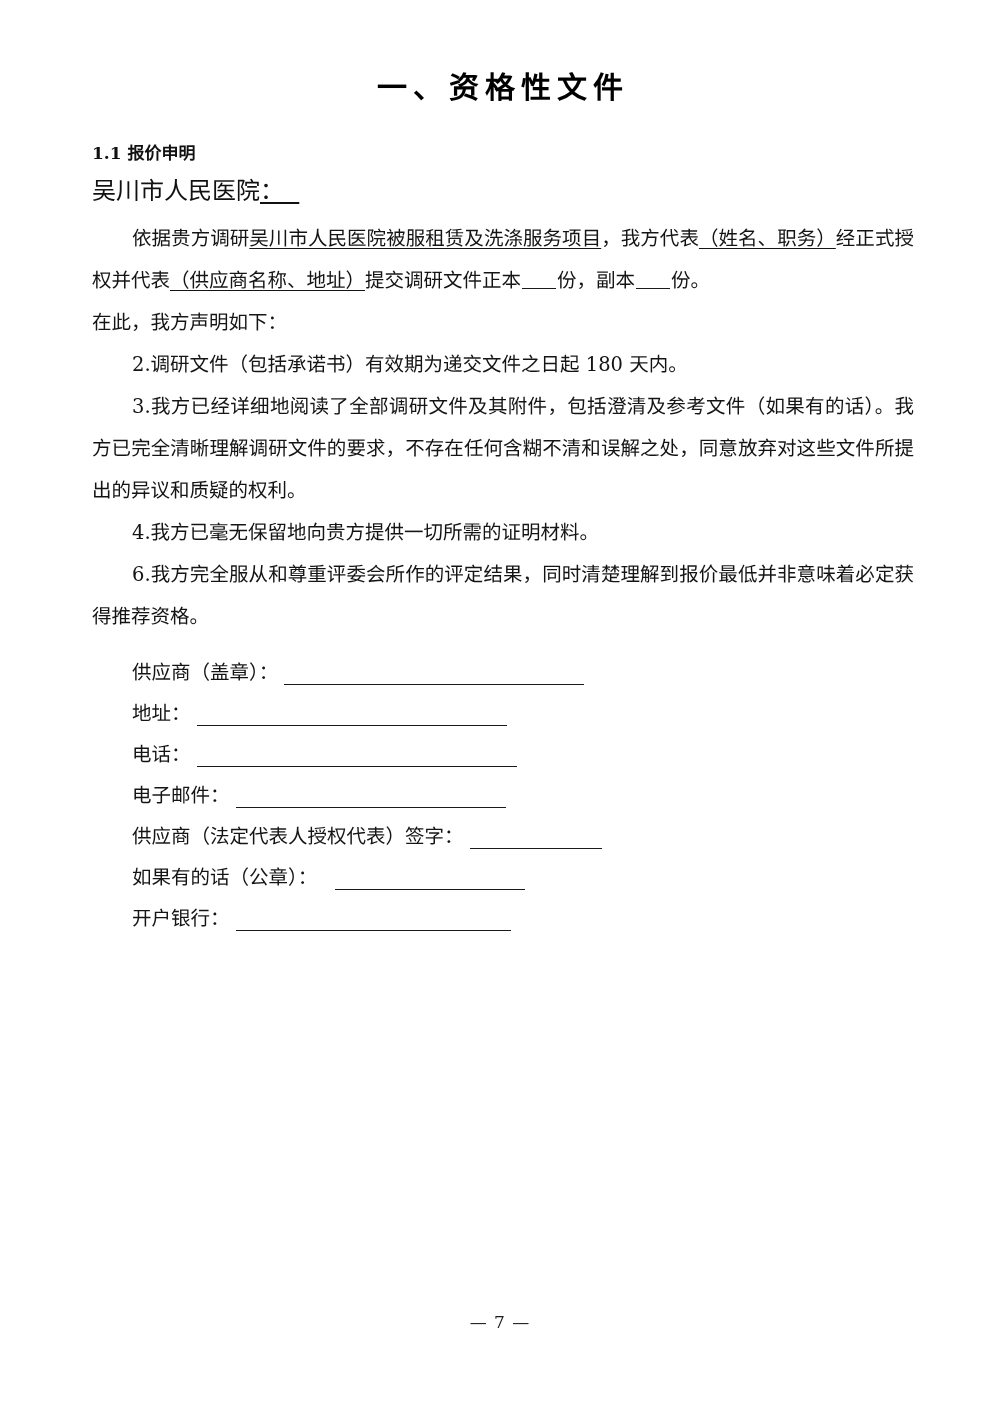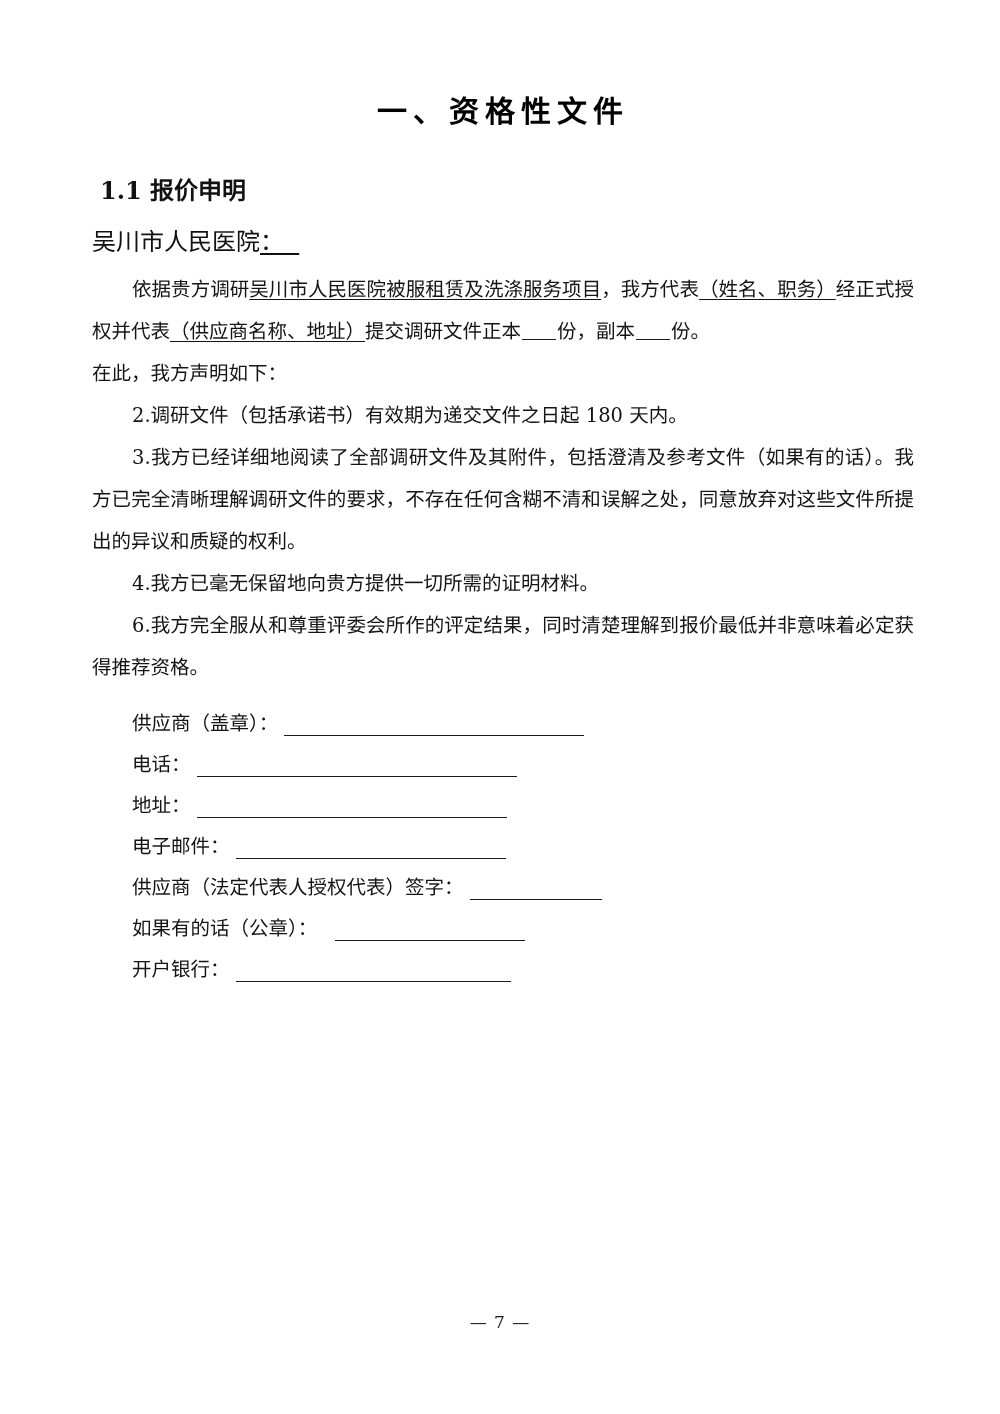--- a/index.html
+++ b/index.html
@@ -26,35 +26,35 @@
   .content {
     position: absolute;
     left: 92px;
     top: 0;
     width: 822px;
   }
 
   
   .doc-title {
     margin: 0;
-    padding-top: 92px;
+    padding-top: 68px;
     text-align: center;
     font-family: "DejaVu Serif", "Liberation Serif", serif;
     font-weight: 700;
     font-size: 30px;
     letter-spacing: 6px;
     color: #000000;
     line-height: 1.3;
   }
 
   
   .section-heading {
-    margin: 8px;
+    margin: 0;
     padding-top: 33px;
-    font-size: 24px;
+    font-size: 17px;
     font-weight: 600;
     line-height: 1.55;
     color: #111111;
   }
 
   
   .addressee {
     margin: 0;
     padding-top: 6px;
     font-size: 24px;
@@ -159,30 +159,30 @@
     <p class="para indent"><span>6.</span><span>我方完全服从和尊重评委会所作的评定结果，同时清楚理解到报价最低并非意味着必定获得推荐资格。</span></p>
 
     <div class="sign-block">
 
       <div class="sign-row">
         <span class="label">供应商（盖章）：</span>
         <span class="rule" style="width:300px"></span>
       </div>
 
       <div class="sign-row">
+        <span class="label">地址：</span>
+        <span class="rule" style="width:310px"></span>
+      </div>
+
+      <div class="sign-row">
         <span class="label">电话：</span>
         <span class="rule" style="width:320px"></span>
       </div>
 
       <div class="sign-row">
-        <span class="label">地址：</span>
-        <span class="rule" style="width:310px"></span>
-      </div>
-
-      <div class="sign-row">
         <span class="label">电子邮件：</span>
         <span class="rule" style="width:270px"></span>
       </div>
 
       <div class="sign-row">
         <span class="label">供应商（法定代表人授权代表）签字：</span>
         <span class="rule" style="width:132px"></span>
       </div>
 
       <div class="sign-row">

